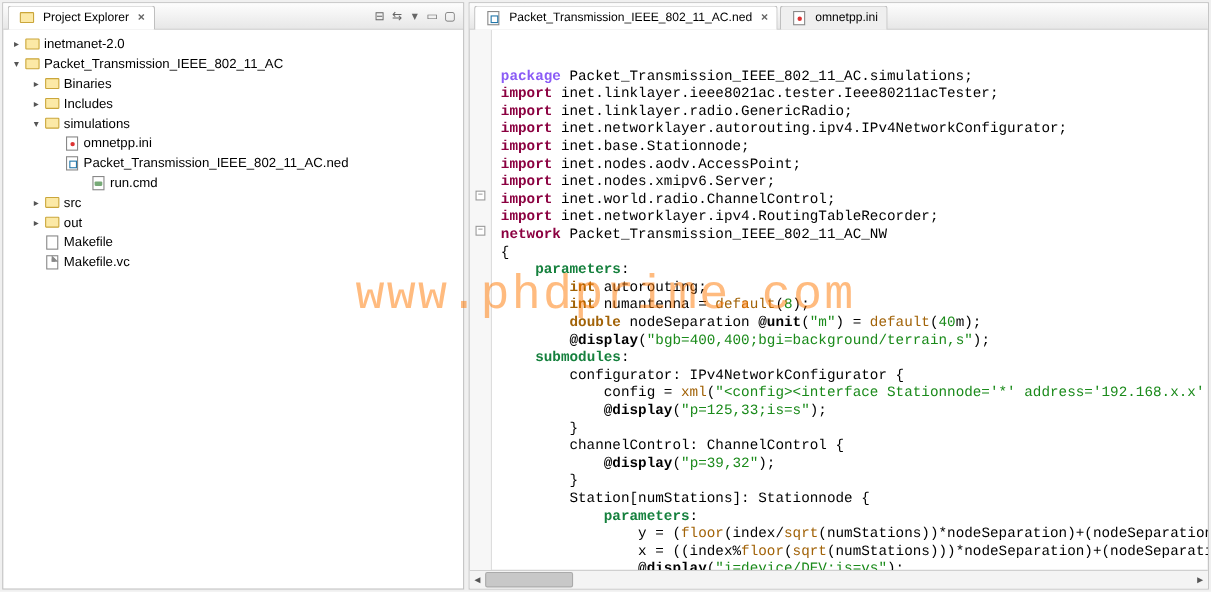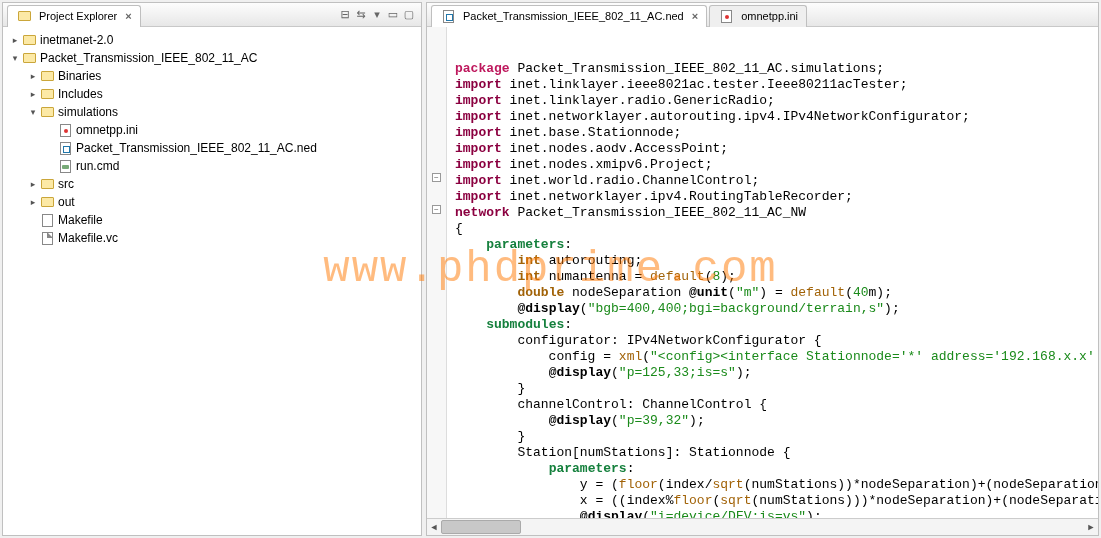--- a/index.html
+++ b/index.html
@@ -126,21 +126,21 @@
   left: 5px;
   width: 9px; height: 9px;
   border: 1px solid #999;
   background: #fff;
   font-size: 8px;
   line-height: 7px;
   text-align: center;
   color: #666;
 }
 .kw-imp { color: #8b0040; font-weight: bold; }
-.kw-pkg { color: #be185d; font-weight: bold; }
+.kw-pkg { color: #8b5cf6; font-weight: bold; }
 .kw-type { color: #a16207; font-weight: bold; }
 .kw-sec { color: #15803d; font-weight: bold; }
 .kw-fn { color: #a16207; font-weight: normal; }
 .anno { color: #000; font-weight: bold; }
 .str { color: #1a8a1a; }
 .num { color: #1a8a1a; }
 .watermark {
   position: absolute;
   left: 50%; top: 50%;
   transform: translate(-50%,-50%);
@@ -229,21 +229,21 @@
         </span>
         <span>omnetpp.ini</span>
       </div>
       <div class="tree-item" style="padding-left: 42px;">
         <span class="twisty"></span>
         <span class="ticon">
           <span class="ned-ic"></span>
         </span>
         <span>Packet_Transmission_IEEE_802_11_AC.ned</span>
       </div>
-      <div class="tree-item" style="padding-left: 42px;">
+      <div class="tree-item" style="padding-left: 66px;">
         <span class="twisty"></span>
         <span class="ticon">
           <span class="cmd-ic"></span>
         </span>
         <span>run.cmd</span>
       </div>
       <div class="tree-item" style="padding-left: 24px;">
         <span class="twisty">▸</span>
         <span class="ticon">
           <span class="folder-y"></span>
@@ -294,21 +294,21 @@
     <div class="gutter">
       <div class="fold" style="top:146px">−</div>
       <div class="fold" style="top:178px">−</div>
     </div>
 <span class="kw-pkg">package</span><span> Packet_Transmission_IEEE_802_11_AC.simulations;</span>
 <span class="kw-imp">import</span><span> inet.linklayer.ieee8021ac.tester.Ieee80211acTester;</span>
 <span class="kw-imp">import</span><span> inet.linklayer.radio.GenericRadio;</span>
 <span class="kw-imp">import</span><span> inet.networklayer.autorouting.ipv4.IPv4NetworkConfigurator;</span>
 <span class="kw-imp">import</span><span> inet.base.Stationnode;</span>
 <span class="kw-imp">import</span><span> inet.nodes.aodv.AccessPoint;</span>
-<span class="kw-imp">import</span><span> inet.nodes.xmipv6.Project;</span>
+<span class="kw-imp">import</span><span> inet.nodes.xmipv6.Server;</span>
 <span class="kw-imp">import</span><span> inet.world.radio.ChannelControl;</span>
 <span class="kw-imp">import</span><span> inet.networklayer.ipv4.RoutingTableRecorder;</span>
 <span class="kw-imp">network</span><span> Packet_Transmission_IEEE_802_11_AC_NW</span>
 <span>{</span>
 <span>    </span><span class="kw-sec">parameters</span><span>:</span>
 <span>        </span><span class="kw-type">int</span><span> autorouting;</span>
 <span>        </span><span class="kw-type">int</span><span> numantenna = </span><span class="kw-fn">default</span><span>(</span><span class="num">8</span><span>);</span>
 <span>        </span><span class="kw-type">double</span><span> nodeSeparation </span><span class="anno">@unit</span><span>(</span><span class="str">"m"</span><span>) = </span><span class="kw-fn">default</span><span>(</span><span class="num">40</span><span>m);</span>
 <span>        </span><span class="anno">@display</span><span>(</span><span class="str">"bgb=400,400;bgi=background/terrain,s"</span><span>);</span>
 <span>    </span><span class="kw-sec">submodules</span><span>:</span>

